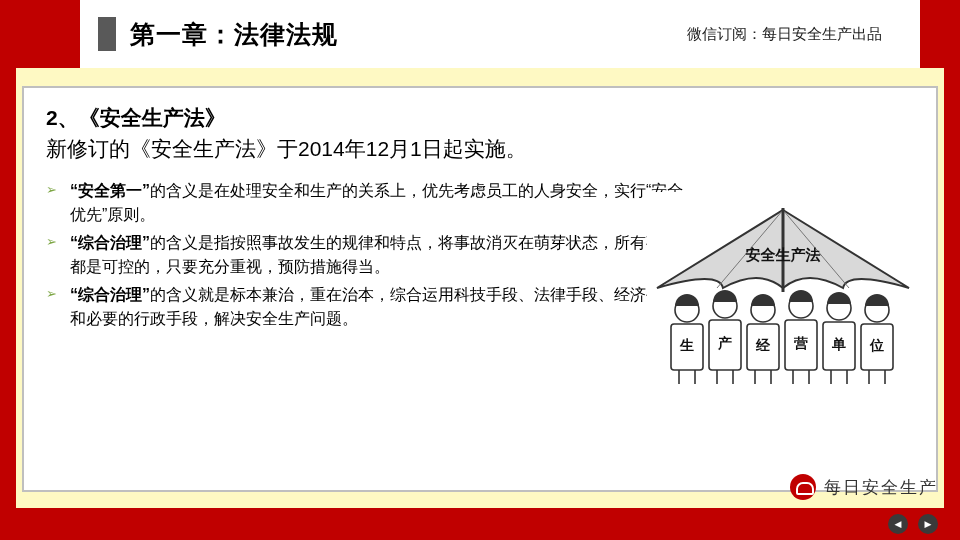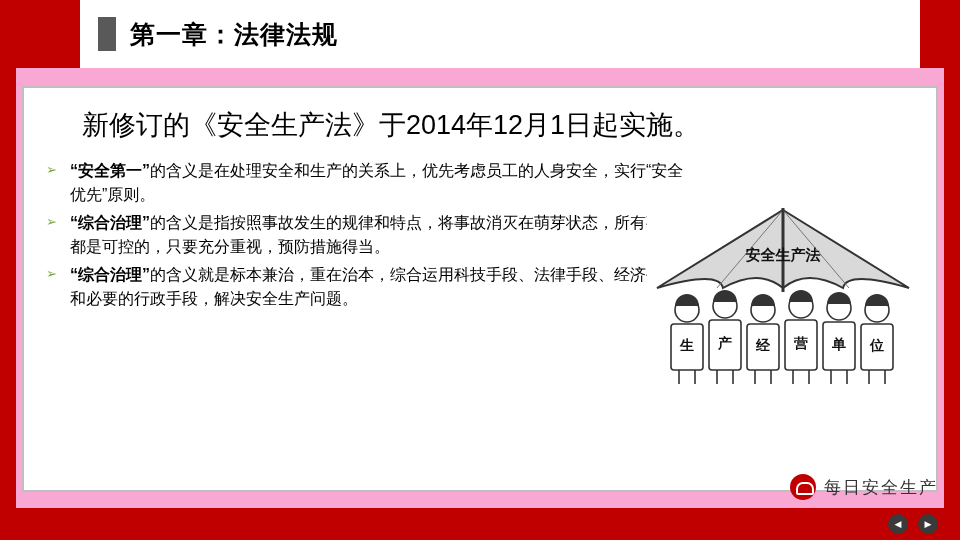--- a/index.html
+++ b/index.html
@@ -5,21 +5,21 @@
   * { box-sizing: border-box; margin: 0; padding: 0; }
   html, body {
     width: 960px; height: 540px;
     font-family: "Liberation Sans", sans-serif;
     background: #ffffff;
     overflow: hidden;
   }
   .slide {
     position: relative;
     width: 960px; height: 540px;
-    background: #f9a8d4;
+    background: #fef9c3;
   }
 
   
   .bar-top-left {
     position: absolute; left: 0; top: 0;
     width: 80px; height: 68px; background: #c00000;
   }
   .bar-top-right {
     position: absolute; right: 0; top: 0;
     width: 40px; height: 68px; background: #c00000;
@@ -64,23 +64,22 @@
     width: 916px; height: 406px;
     background: #ffffff;
     border: 2px solid #bfbfbf;
     padding: 16px 20px 10px 22px;
   }
   .heading {
     font-size: 21px; font-weight: bold; color: #000000;
     line-height: 1.35;
   }
   .lead {
-    font-size: 27px; color: #000000; line-height: 1.45;
+    font-size: 21px; color: #000000; line-height: 1.45;
     margin-top: 2px;
-    margin-left: 36px;
   }
   .lead .l2 { display: block; }
 
   .bullets { margin-top: 14px; width: 640px; }
   .bullet {
     display: flex; align-items: flex-start;
     margin-bottom: 4px;
     font-size: 16px; color: #000000; line-height: 1.5;
   }
   .arrow-icon {
@@ -140,24 +139,26 @@
 
   <div class="bar-top-left"></div>
   <div class="bar-top-right"></div>
   <div class="bar-left"></div>
   <div class="bar-right"></div>
   <div class="bar-bottom"></div>
 
   <div class="header">
     <div class="chapter-mark"></div>
     <div class="chapter-title">第一章：法律法规</div>
+    <div class="header-note">微信订阅：每日安全生产出品</div>
   </div>
 
   <div class="content-panel">
 
+    <div class="heading">2、《安全生产法》</div>
 
     <div class="lead">
       <span class="l2">新修订的《安全生产法》于2014年12月1日起实施。</span>
     </div>
 
     <div class="bullets">
 
       <div class="bullet">
         <span class="arrow-icon">➢</span>
         <span class="bullet-text">

